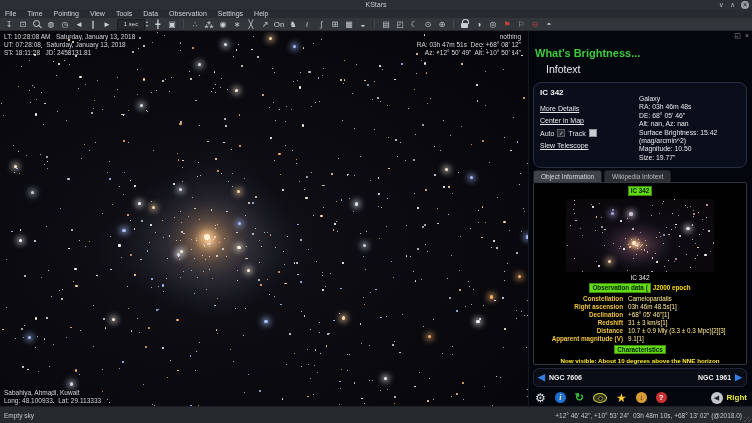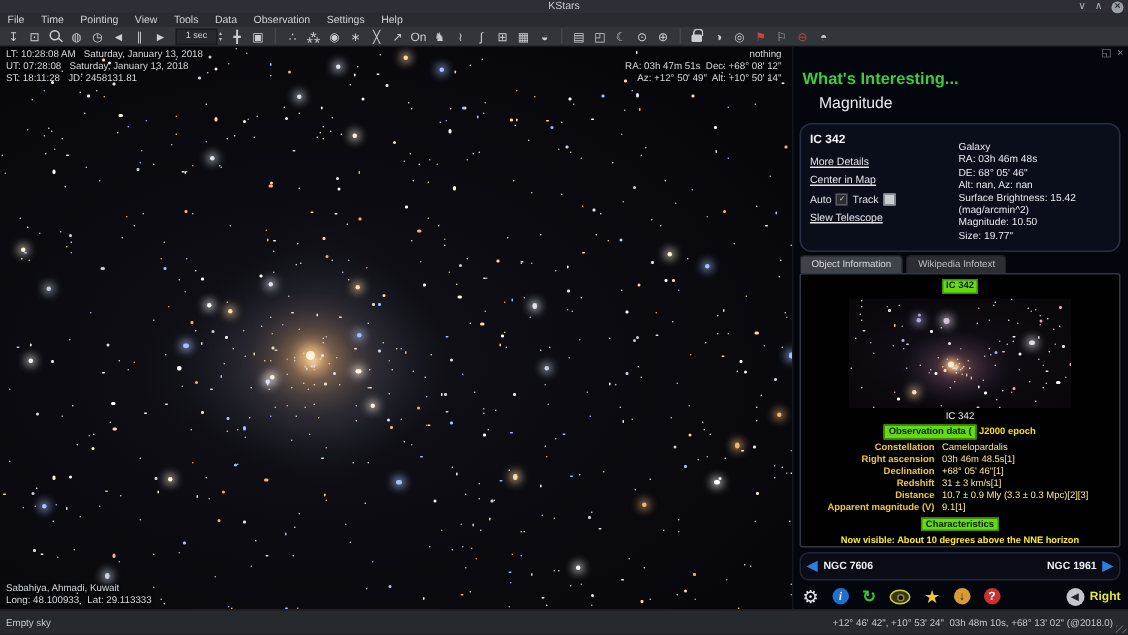--- a/index.html
+++ b/index.html
@@ -910,22 +910,22 @@
     <div class="star" style="left: 258.854px; top: 231.16px; width: 1px; height: 1px; background: rgb(255, 233, 200);"></div>
     <div class="star" style="left: 162.505px; top: 206.294px; width: 1px; height: 1px; background: rgb(217, 207, 216);"></div>
     <div class="star" style="left: 191.346px; top: 218.096px; width: 1px; height: 1px; background: rgb(217, 207, 216);"></div>
   </div>
 
 <div class="abs panel">
   <div class="dockbtns">
     <span class="dockbtn">◱</span>
     <span class="dockbtn">×</span>
   </div>
-  <div class="wi-title">What's Interesting...</div>
-  <div class="wi-sub">Magnitude</div>
+  <div class="wi-title">What's Brightness...</div>
+  <div class="wi-sub">Infotext</div>
 
   <div class="objbox">
     <div class="obj-name">IC 342</div>
     <div class="obj-links">
       <span class="obj-link">More Details</span>
       <span class="obj-link">Center in Map</span>
       <span class="autotrack">
         <span>Auto</span>
         <span class="cb checked">✓</span>
         <span>Track</span>

